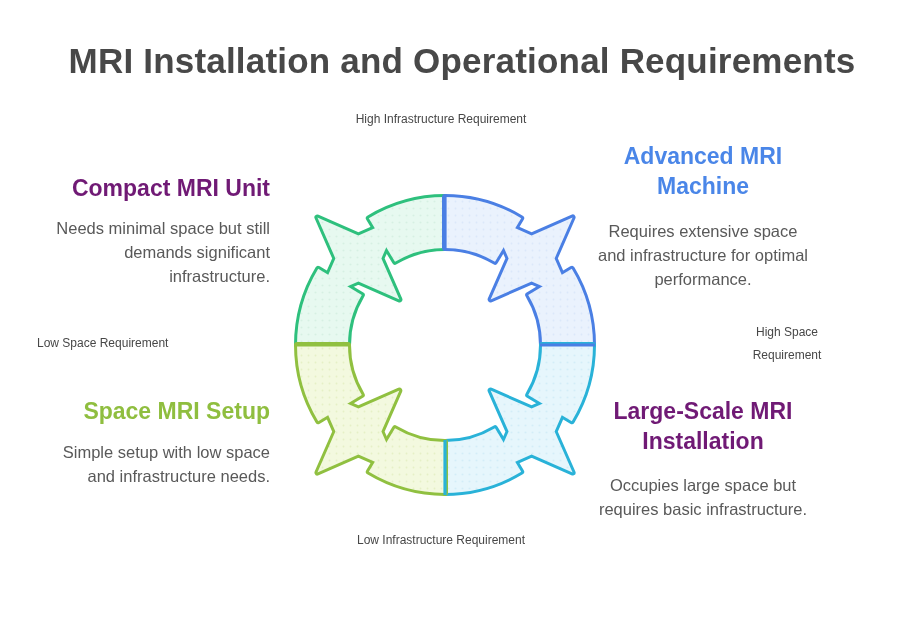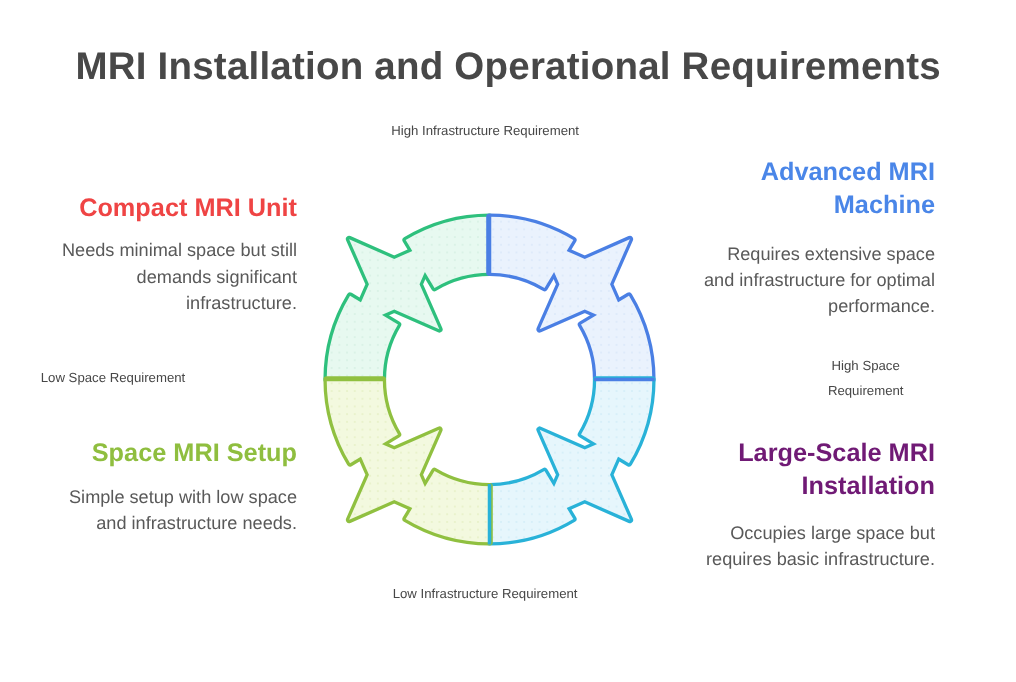--- a/index.html
+++ b/index.html
@@ -9,21 +9,21 @@
   .title{position:absolute;left:0;right:0;top:41px;text-align:center;
          font-size:35px;font-weight:bold;color:#484848;letter-spacing:.2px;}
 
   .axis-label{position:absolute;font-size:12px;line-height:23px;color:#474747;}
   .axis-top{left:331px;width:220px;top:108px;text-align:center;}
   .axis-bottom{left:331px;width:220px;top:529px;text-align:center;}
   .axis-left{left:37px;top:332px;white-space:nowrap;}
   .axis-right{left:728px;width:118px;top:321px;text-align:center;}
 
   .col-left{position:absolute;left:32px;width:238px;text-align:right;}
-  .col-right{position:absolute;left:636px;width:214px;text-align:right;}
+  .col-right{position:absolute;left:596px;width:214px;text-align:center;}
 
   .q-heading{font-size:23px;font-weight:bold;line-height:30px;}
   .q-body{font-size:16.5px;line-height:24px;color:#595959;}
 
   .pos-compact-h{top:173px;}
   .pos-compact-b{top:216px;}
   .pos-basic-h{top:396px;}
   .pos-basic-b{top:440px;}
   .pos-advanced-h{top:141px;}
   .pos-advanced-b{top:219px;}
@@ -91,21 +91,21 @@
       <line x1="0" y1="95" x2="0" y2="150" stroke="#29b2d8"></line>
       <line x1="-150" y1="0" x2="-95" y2="0" stroke="#90c040"></line>
     </g>
   </svg>
 
   <div class="axis-label axis-top">High Infrastructure Requirement</div>
   <div class="axis-label axis-bottom">Low Infrastructure Requirement</div>
   <div class="axis-label axis-left">Low Space Requirement</div>
   <div class="axis-label axis-right">High Space Requirement</div>
 
-  <div class="col-left q-heading pos-compact-h" style="color: #ef4444;">Compact MRI Unit</div>
+  <div class="col-left q-heading pos-compact-h" style="color: #701a75;">Compact MRI Unit</div>
   <div class="col-left q-body pos-compact-b">Needs minimal space but still demands significant infrastructure.</div>
 
   <div class="col-left q-heading pos-basic-h" style="color: rgb(143, 190, 63);">Space MRI Setup</div>
   <div class="col-left q-body pos-basic-b">Simple setup with low space and infrastructure needs.</div>
 
   <div class="col-right q-heading pos-advanced-h" style="color: rgb(74, 134, 232);">Advanced MRI Machine</div>
   <div class="col-right q-body pos-advanced-b">Requires extensive space and infrastructure for optimal performance.</div>
 
   <div class="col-right q-heading pos-large-h" style="color: #701a75;">Large-Scale MRI Installation</div>
   <div class="col-right q-body pos-large-b">Occupies large space but requires basic infrastructure.</div>

